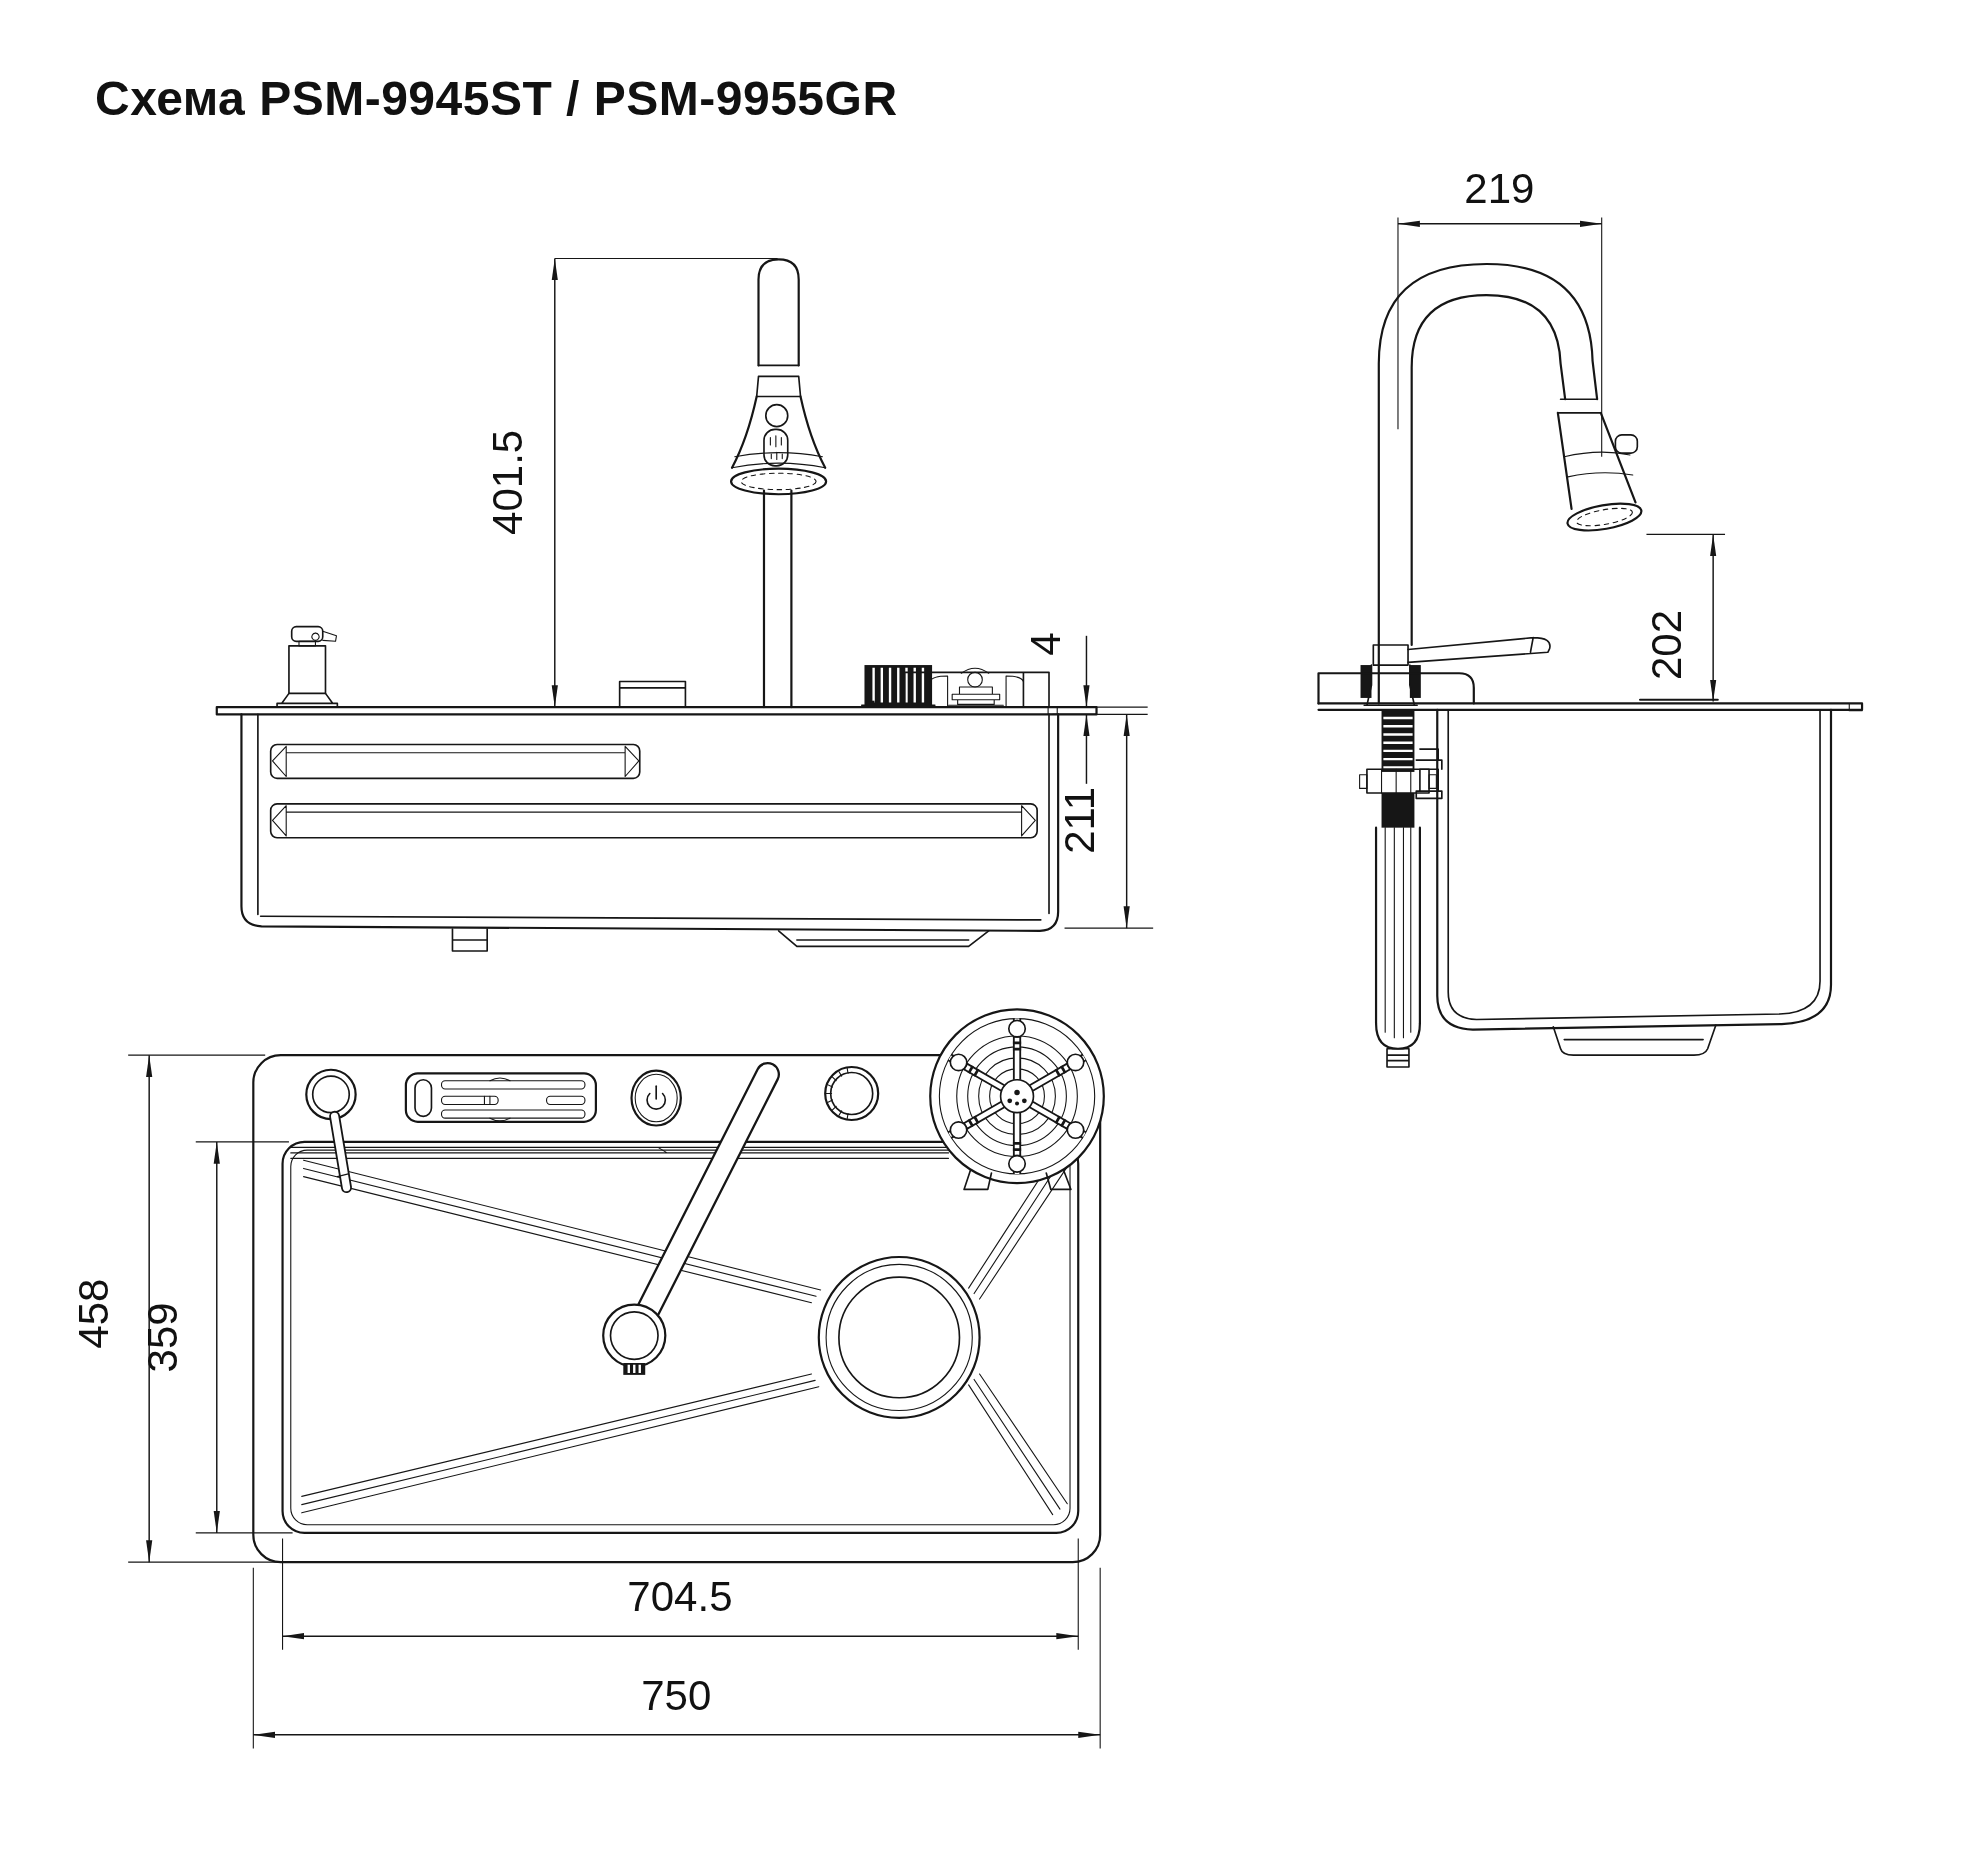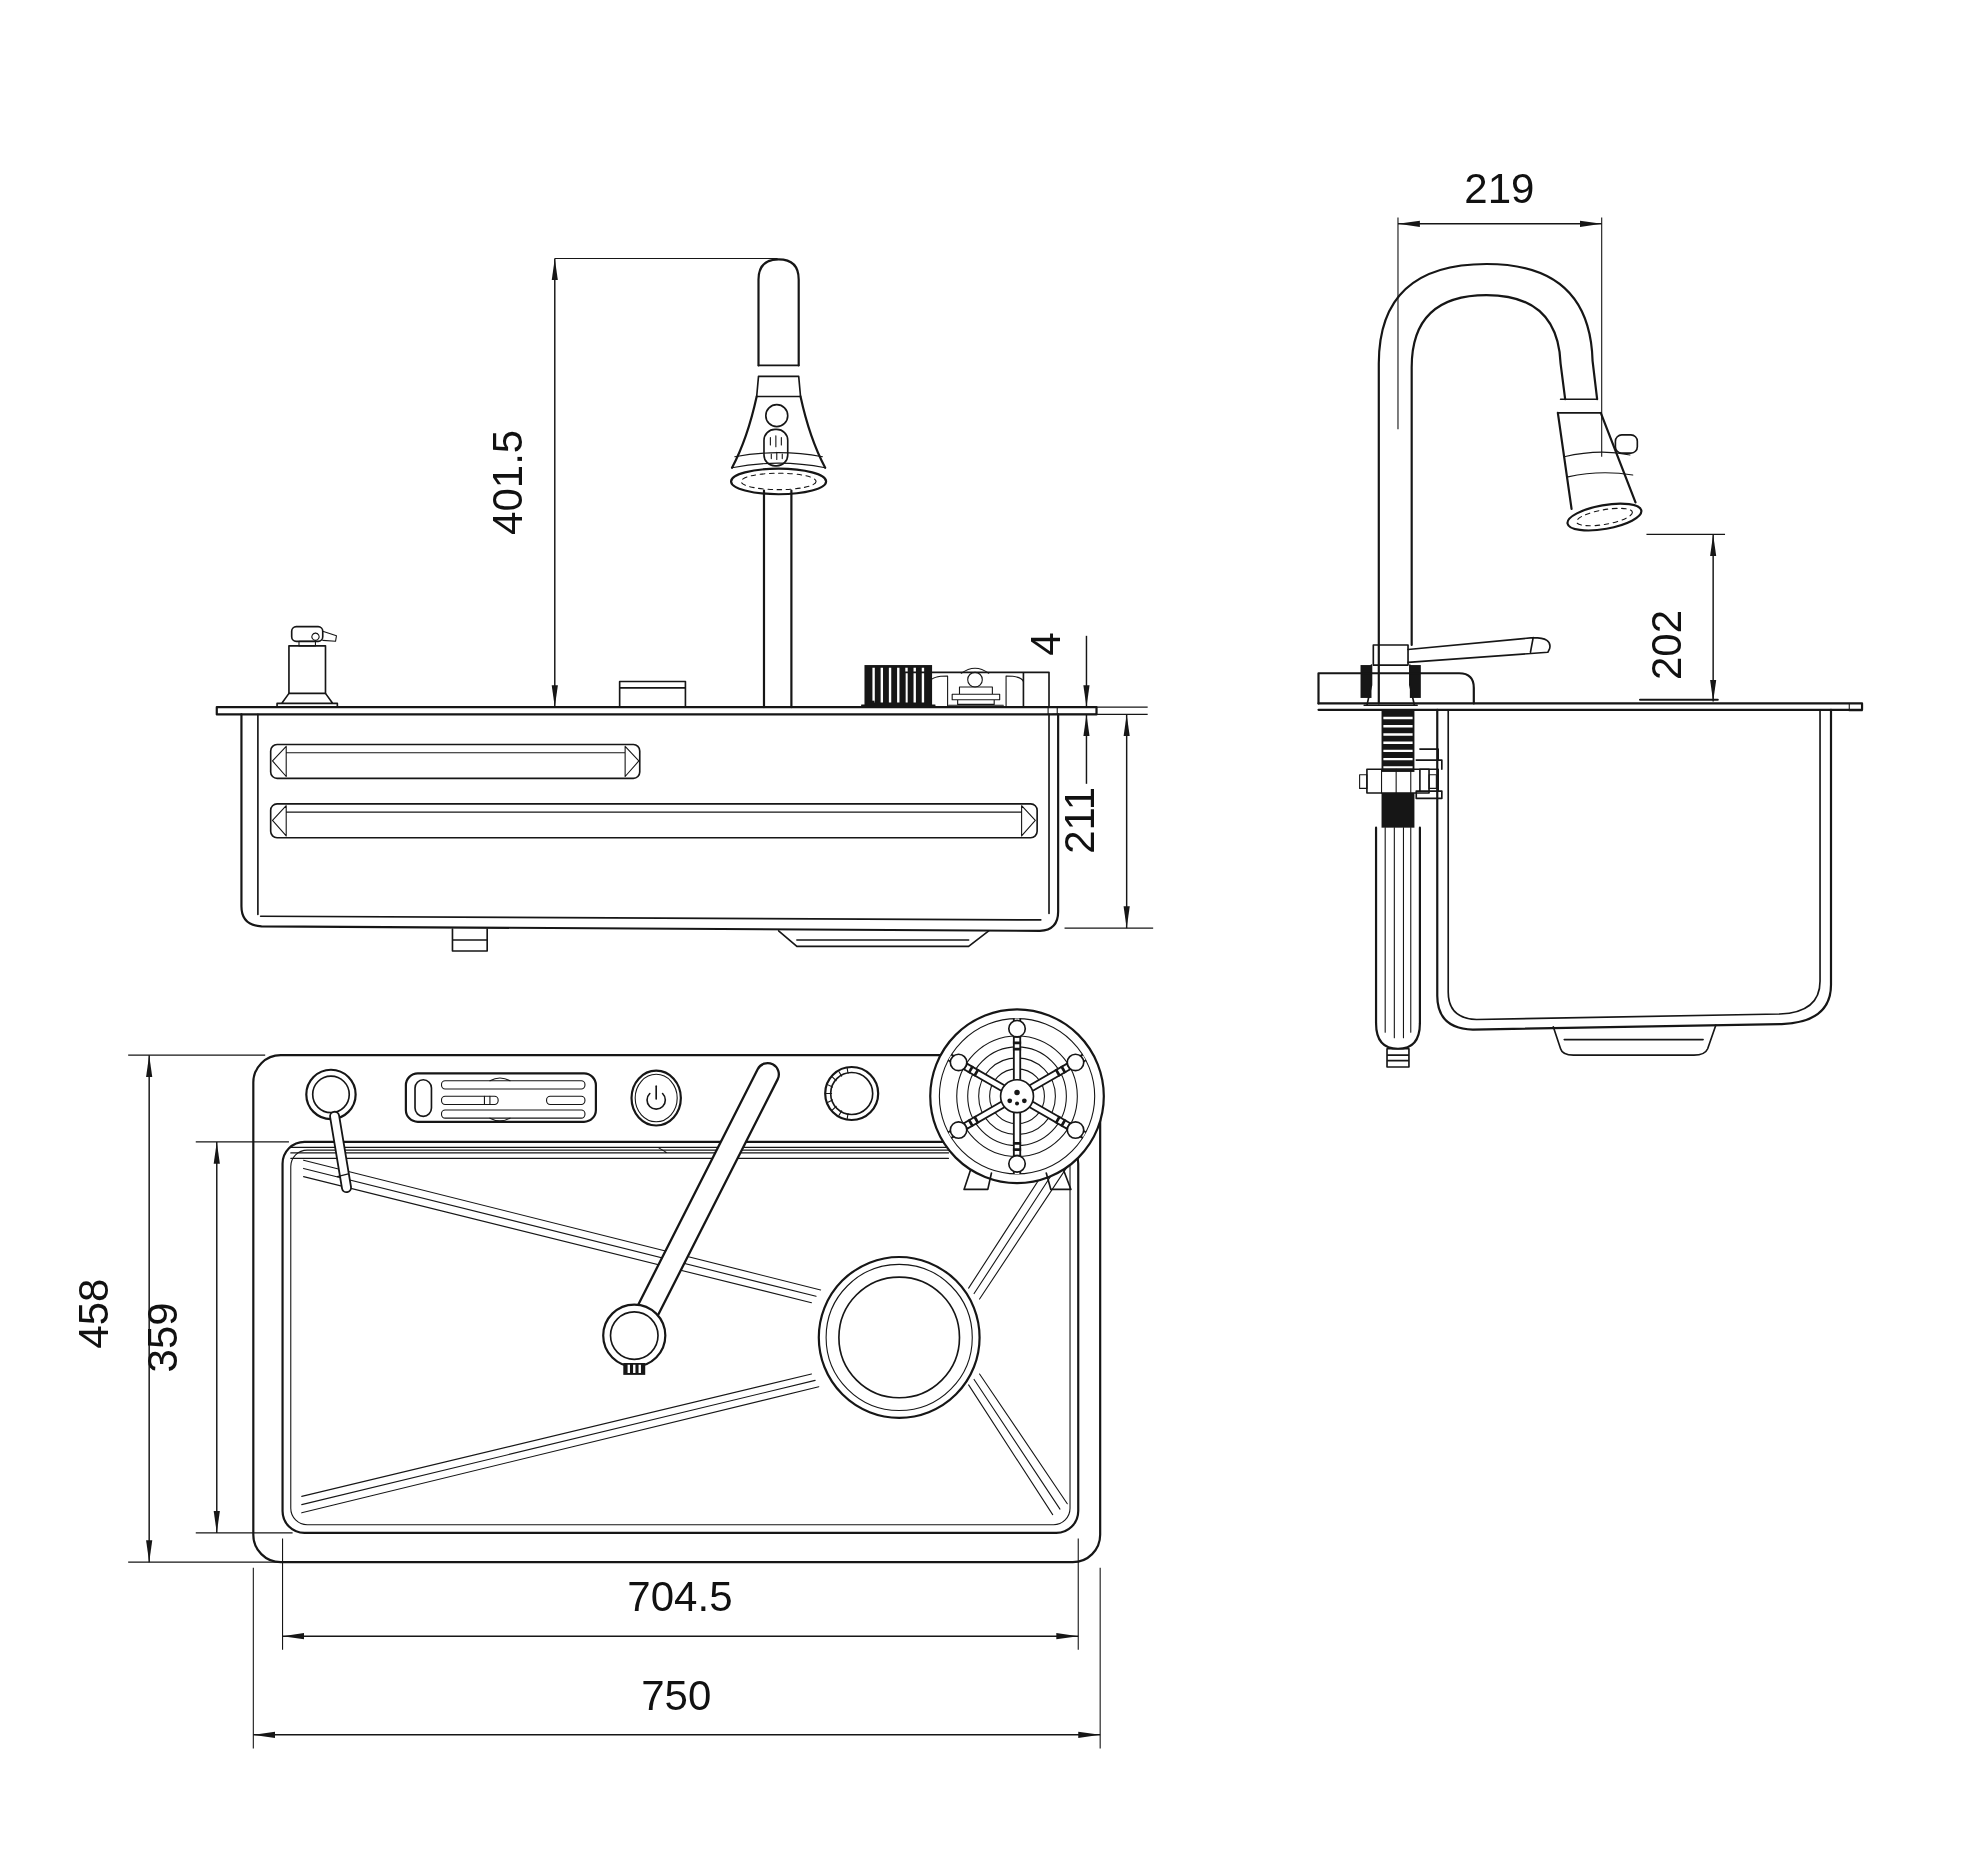--- a/index.html
+++ b/index.html
@@ -15,20 +15,21 @@
   .wht{fill:none;stroke:#ffffff;stroke-width:2.6;}
   .whitefill{fill:#ffffff;}
   .dimtext{fill:#111111;font-size:46px;font-family:"Liberation Sans", sans-serif;}
   .title{position:absolute;left:95px;top:71px;font-size:48px;font-weight:bold;color:#111;
          font-family:"Liberation Sans", sans-serif;letter-spacing:0.5px;}
 </style>
 </head>
 <body>
 
 <div class="page">
+  <div class="title">Схема PSM-9945ST / PSM-9955GR</div>
 
   <svg width="1982" height="1849" viewBox="0 0 2169 2024">
     <defs>
       <marker id="arr" markerWidth="26" markerHeight="10" refX="24" refY="4" orient="auto-start-reverse" markerUnits="userSpaceOnUse">
         <path d="M0,0.6 L24,4 L0,7.4 z" fill="#161616"></path>
       </marker>
     </defs>
 
     <g>
 

